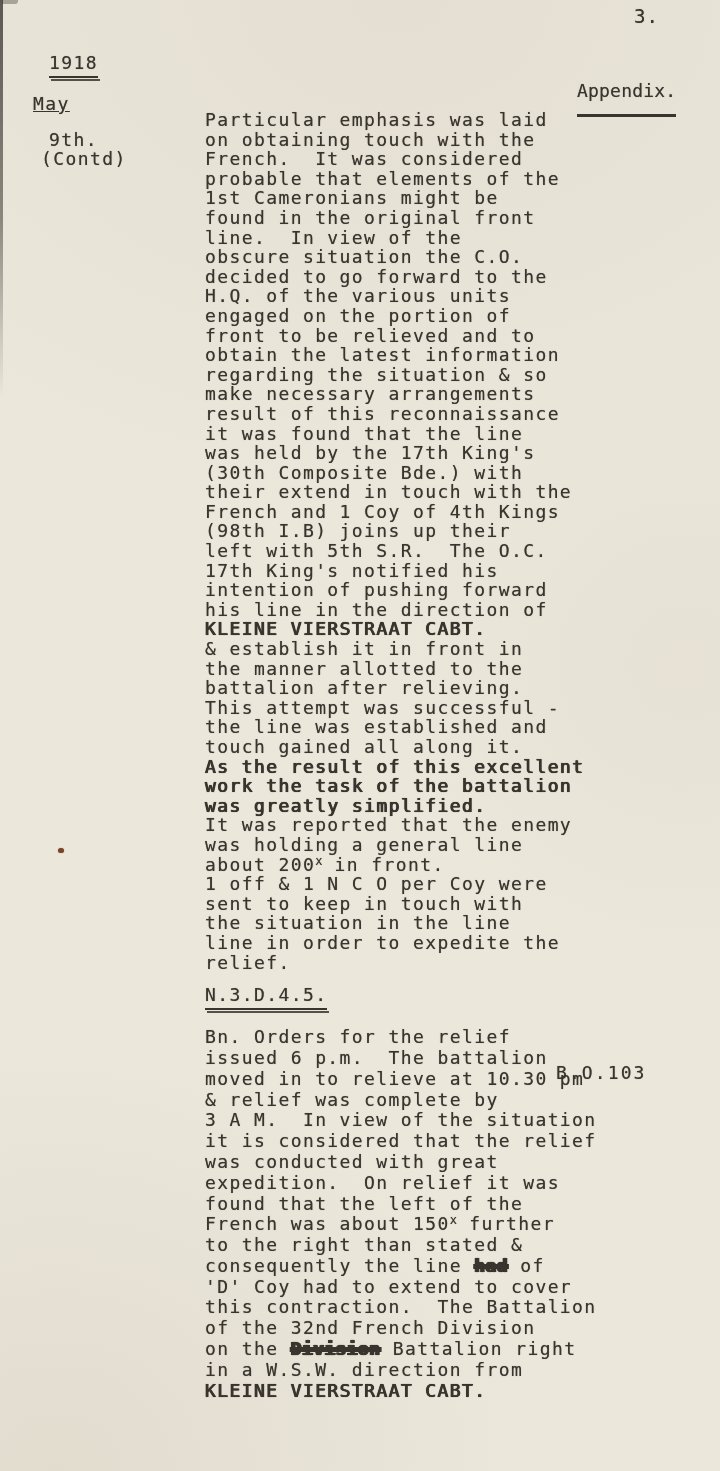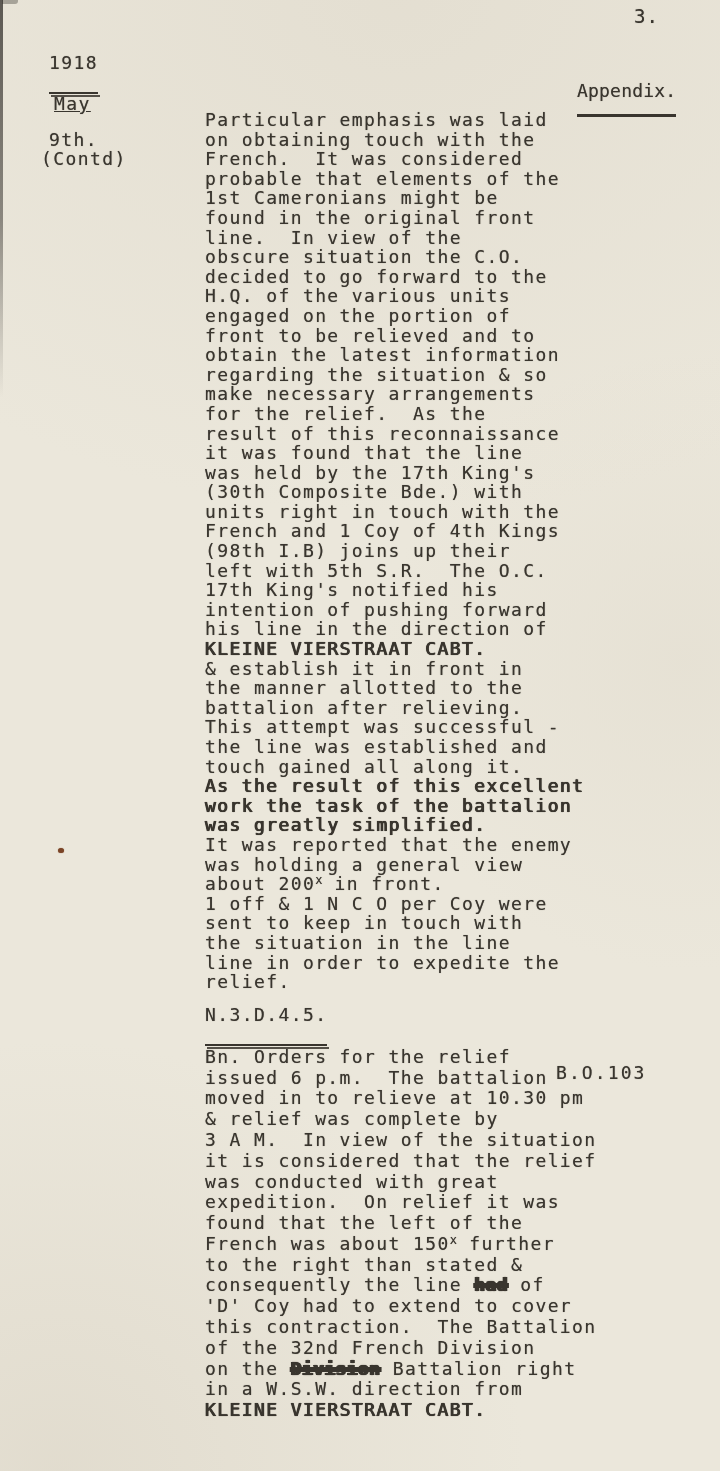--- a/index.html
+++ b/index.html
@@ -18,33 +18,33 @@
     color:var(--ink,#39352e);
   }
   .typ{
     font-size:18px;letter-spacing:1.4px;
     text-shadow:0 0 0.8px rgba(57,53,46,0.6);
   }
   .abs{position:absolute;}
   .page-number{left:634px;top:5px;font-size:19px;letter-spacing:1px;}
   .appendix-wrap{left:577px;top:80px;letter-spacing:0.2px;}
   .year-wrap{left:49px;top:52px;}
-  .month{left:54px;top:93px;text-decoration:underline;}
+  .month{left:33px;top:93px;text-decoration:underline;}
   .day{left:49px;top:129px;}
   .day-contd{left:41px;top:148px;}
   .margin-ref{left:556px;top:1062px;letter-spacing:2.1px;}
   .body-col{left:205px;top:110px;width:445px;}
   .tline{white-space:pre;}
   #para1 .tline{height:19.6px;line-height:19.6px;}
   #para2 .tline{height:20.8px;line-height:20.8px;}
   .heavy{
     text-shadow:0.6px 0 currentColor,-0.4px 0 currentColor,0 0 1px rgba(57,53,46,0.8);
   }
   .sec-heading{margin-top:13px;margin-bottom:22px;height:20px;line-height:20px;}
-  .u-dbl{display:inline-block;padding-bottom:19px;border-bottom:2.5px solid currentColor;position:relative;}
+  .u-dbl{display:inline-block;padding-bottom:3px;border-bottom:2.5px solid currentColor;position:relative;}
   .u-dbl::after{content:"";position:absolute;left:2px;right:-2px;bottom:-5px;border-bottom:2px solid rgba(57,53,46,0.85);}
   .u-sgl{display:inline-block;padding-bottom:13px;border-bottom:3px solid currentColor;}
   .sup{font-size:12px;position:relative;top:-6px;letter-spacing:0;}
   .overstrike{
     font-weight:bold;letter-spacing:0.4px;
     text-decoration:line-through;
     text-decoration-thickness:5px;
     text-shadow:1px 0 currentColor,-1px 0 currentColor,0 0 1.2px currentColor;
   }
   .edge-shadow{
@@ -90,44 +90,43 @@
         <div class="tline">found in the original front</div>
         <div class="tline">line.  In view of the</div>
         <div class="tline">obscure situation the C.O.</div>
         <div class="tline">decided to go forward to the</div>
         <div class="tline">H.Q. of the various units</div>
         <div class="tline">engaged on the portion of</div>
         <div class="tline">front to be relieved and to</div>
         <div class="tline">obtain the latest information</div>
         <div class="tline">regarding the situation &amp; so</div>
         <div class="tline">make necessary arrangements</div>
-        <div class="tline">for the relief.  As the</div>
         <div class="tline">result of this reconnaissance</div>
         <div class="tline">it was found that the line</div>
         <div class="tline">was held by the 17th King's</div>
         <div class="tline">(30th Composite Bde.) with</div>
-        <div class="tline">units right in touch with the</div>
+        <div class="tline">their extend in touch with the</div>
         <div class="tline">French and 1 Coy of 4th Kings</div>
         <div class="tline">(98th I.B) joins up their</div>
         <div class="tline">left with 5th S.R.  The O.C.</div>
         <div class="tline">17th King's notified his</div>
         <div class="tline">intention of pushing forward</div>
         <div class="tline">his line in the direction of</div>
         <div class="tline heavy">KLEINE VIERSTRAAT CABT.</div>
         <div class="tline">&amp; establish it in front in</div>
         <div class="tline">the manner allotted to the</div>
         <div class="tline">battalion after relieving.</div>
         <div class="tline">This attempt was successful -</div>
         <div class="tline">the line was established and</div>
         <div class="tline">touch gained all along it.</div>
         <div class="tline heavy">As the result of this excellent</div>
         <div class="tline heavy">work the task of the battalion</div>
         <div class="tline heavy">was greatly simplified.</div>
         <div class="tline">It was reported that the enemy</div>
-        <div class="tline">was holding a general view</div>
+        <div class="tline">was holding a general line</div>
         <div class="tline">about 200<span class="sup">x</span> in front.</div>
         <div class="tline">1 off &amp; 1 N C O per Coy were</div>
         <div class="tline">sent to keep in touch with</div>
         <div class="tline">the situation in the line</div>
         <div class="tline">line in order to expedite the</div>
         <div class="tline">relief.</div>
       </div>
     <div class="sec-heading">
       <span class="u-dbl">N.3.D.4.5.</span>
     </div>

